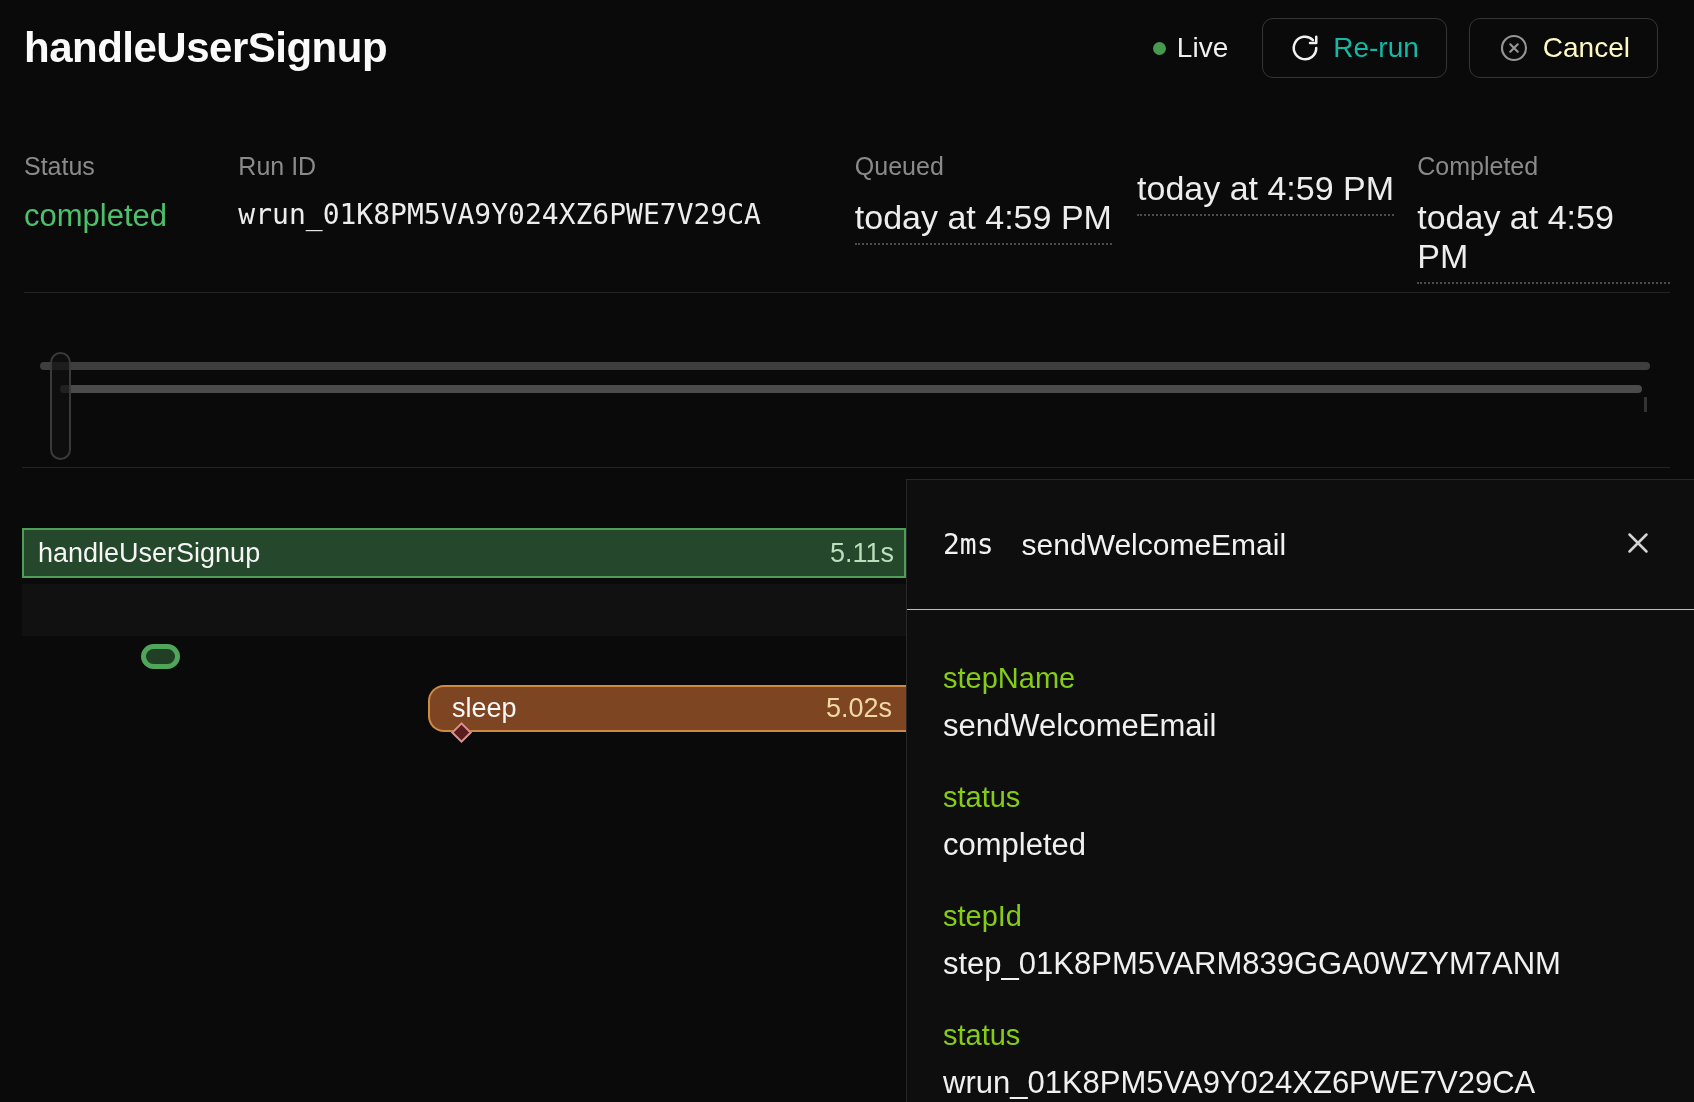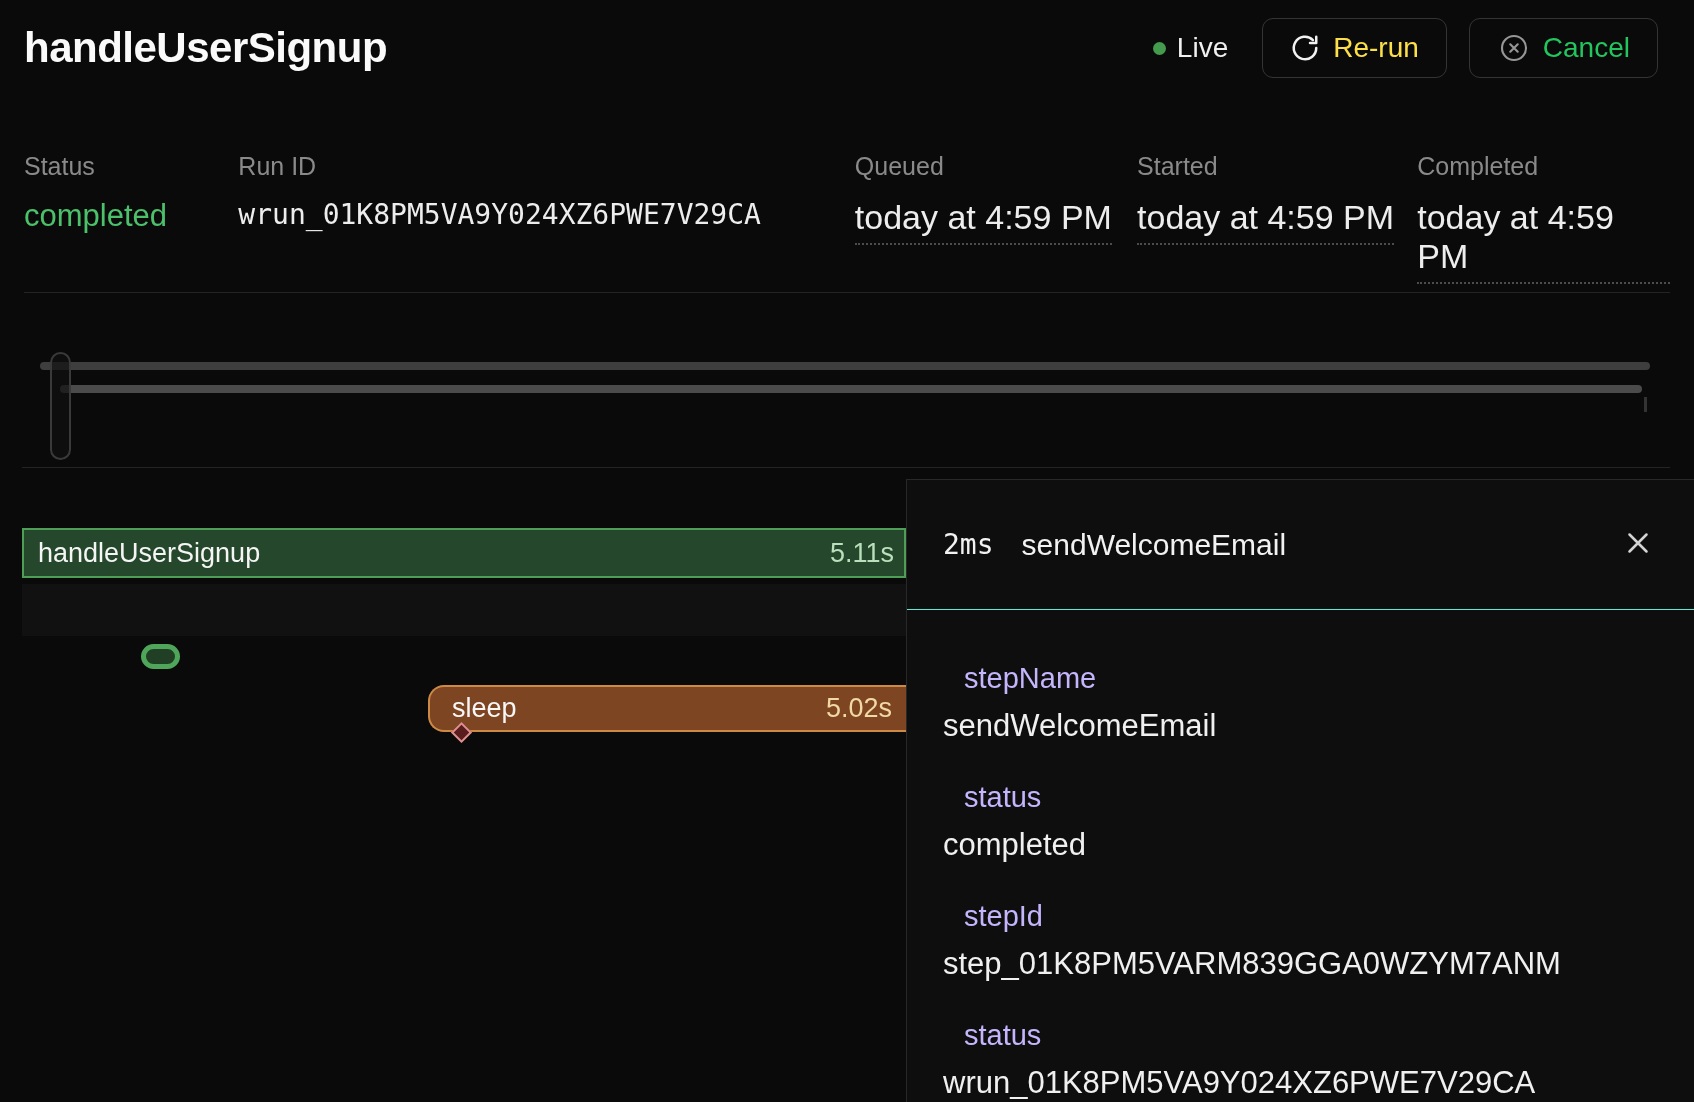--- a/index.html
+++ b/index.html
@@ -13,22 +13,22 @@
   .topbar { position:absolute; top:0; left:24px; right:36px; height:96px;
             display:flex; align-items:center; justify-content:space-between; }
   .page-title { font-size:42px; font-weight:bold; letter-spacing:-0.5px; color:#fafafa; }
   .top-controls { display:flex; align-items:center; gap:22px; }
   .live-wrap { display:flex; align-items:center; gap:11px; margin-right:12px; }
   .live-dot { width:13px; height:13px; border-radius:50%; background:#449a4d; }
   .live-label { font-size:28px; color:#f0f0f0; }
   .btn { display:flex; align-items:center; gap:13px; height:60px; padding:0 27px;
          border:1px solid #343434; border-radius:11px; background:transparent;
          font-size:28px; cursor:pointer; font-family:inherit; }
-  .btn-rerun { color:#fde047; }
-  .btn-cancel { color:#22c55e;padding-left:28px; }
+  .btn-rerun { color:#14b8a6; }
+  .btn-cancel { color:#fef9c3;padding-left:28px; }
   .btn svg { display:block; }
   
   .meta-row { position:absolute; top:152px; left:24px; right:24px; display:flex; }
   .meta-col .m-label { font-size:25px; color:#8a8a8a; }
   .meta-col .m-value { margin-top:17px; font-size:34px; color:#ededed; }
   .w-status { width:218px; } .w-runid { width:627px; } .w-queued { width:287px; } .w-started { width:285px; }
   .v-status { color:#4cc06a !important; font-size:31px !important; }
   .v-mono { font-family:"DejaVu Sans Mono", monospace; font-size:28px !important; }
   .v-date { display:inline-block; border-bottom:2px dotted #4c4c4c; padding-bottom:6px; }
   
@@ -62,21 +62,21 @@
   .panel { position:absolute; left:906px; top:479px; right:0; bottom:0;
            background:#0e0e0e; border-left:1px solid #282828; border-top:1px solid #282828; }
   .panel-header { height:130px; display:flex; align-items:center; padding:0 36px; gap:28px;
                   border-bottom:1px solid #5eead4; }
   .panel-dur { font-family:"DejaVu Sans Mono", monospace; font-size:28px; color:#f2f2f2; }
   .panel-title { font-size:30px; color:#f2f2f2; }
   .panel-close { margin-left:auto; background:none; border:none; cursor:pointer;
                  width:40px; height:40px; display:flex; align-items:center; justify-content:center; }
   .panel-body { padding:52px 36px 0; }
   .panel-field { margin-bottom:37px; }
-  .panel-field .f-label { font-size:29px; color:#c4b5fd;margin-left:21px; }
+  .panel-field .f-label { font-size:29px; color:#84cc16; }
   .panel-field .f-value { margin-top:13px; font-size:31px; color:#f0f0f0; }
 </style>
 </head>
 <body>
 
 <div class="app">
 
   <div class="topbar">
     <div class="page-title">handleUserSignup</div>
     <div class="top-controls">
@@ -112,21 +112,20 @@
     </div>
     <div class="meta-col w-runid">
       <div class="m-label">Run ID</div>
       <div class="m-value v-mono">wrun_01K8PM5VA9Y024XZ6PWE7V29CA</div>
     </div>
     <div class="meta-col w-queued">
       <div class="m-label">Queued</div>
       <div class="m-value"><span class="v-date">today at 4:59 PM</span></div>
     </div>
     <div class="meta-col w-started">
-      <div class="m-label">Started</div>
       <div class="m-value"><span class="v-date">today at 4:59 PM</span></div>
     </div>
     <div class="meta-col">
       <div class="m-label">Completed</div>
       <div class="m-value"><span class="v-date">today at 4:59 PM</span></div>
     </div>
   </div>
 
   <div class="divider divider-top"></div>
 

